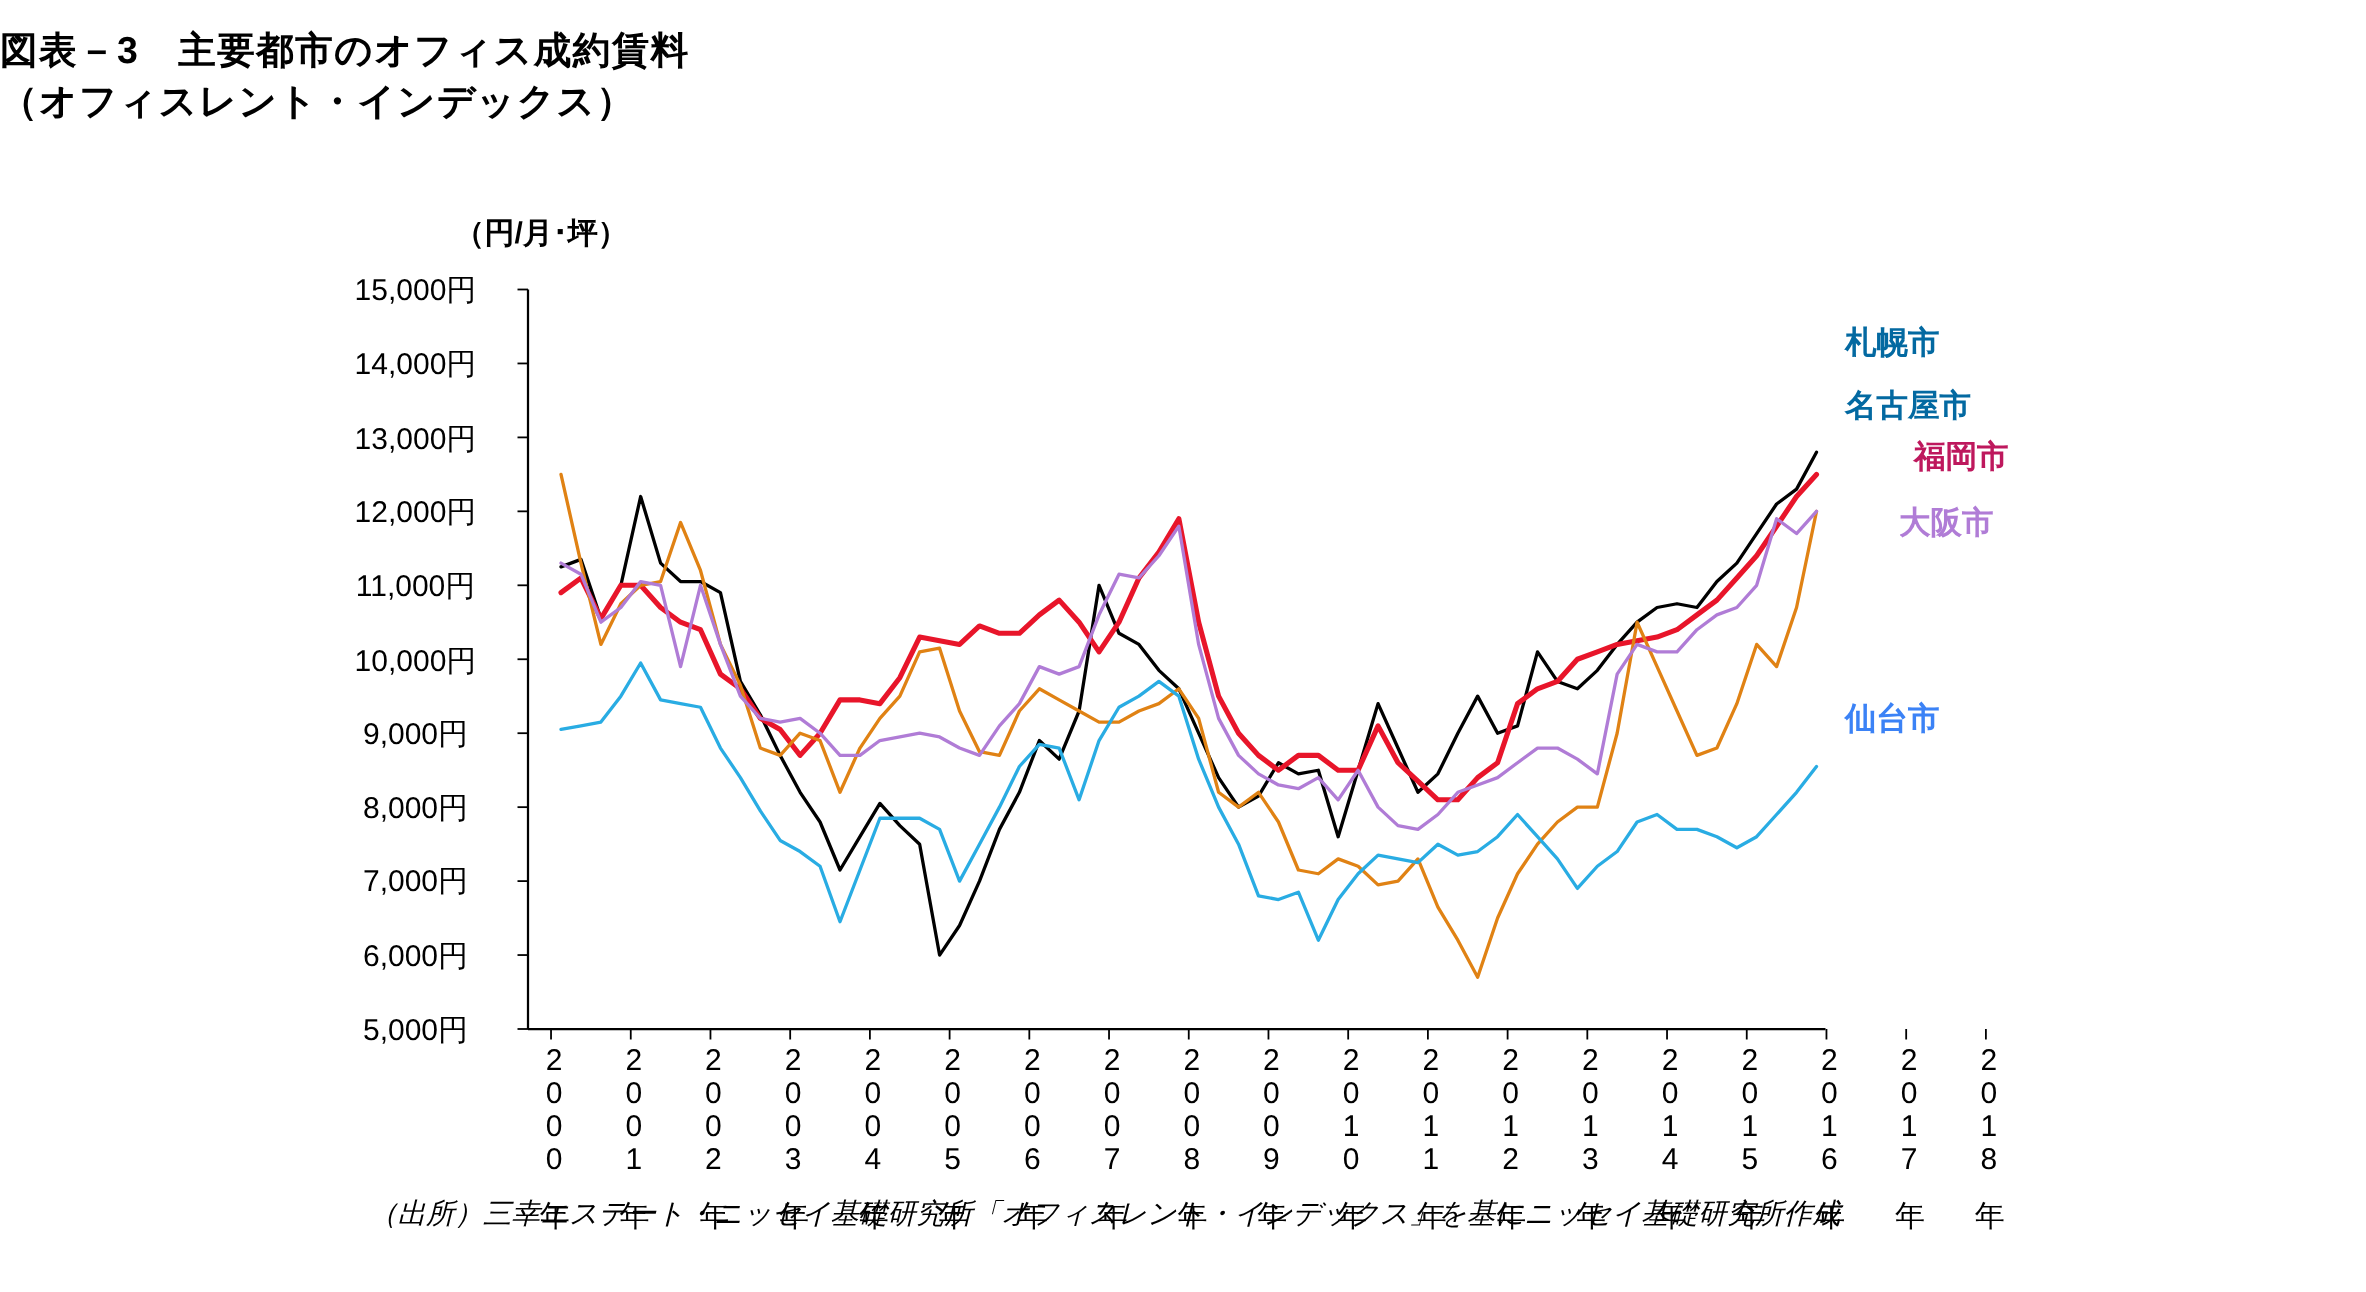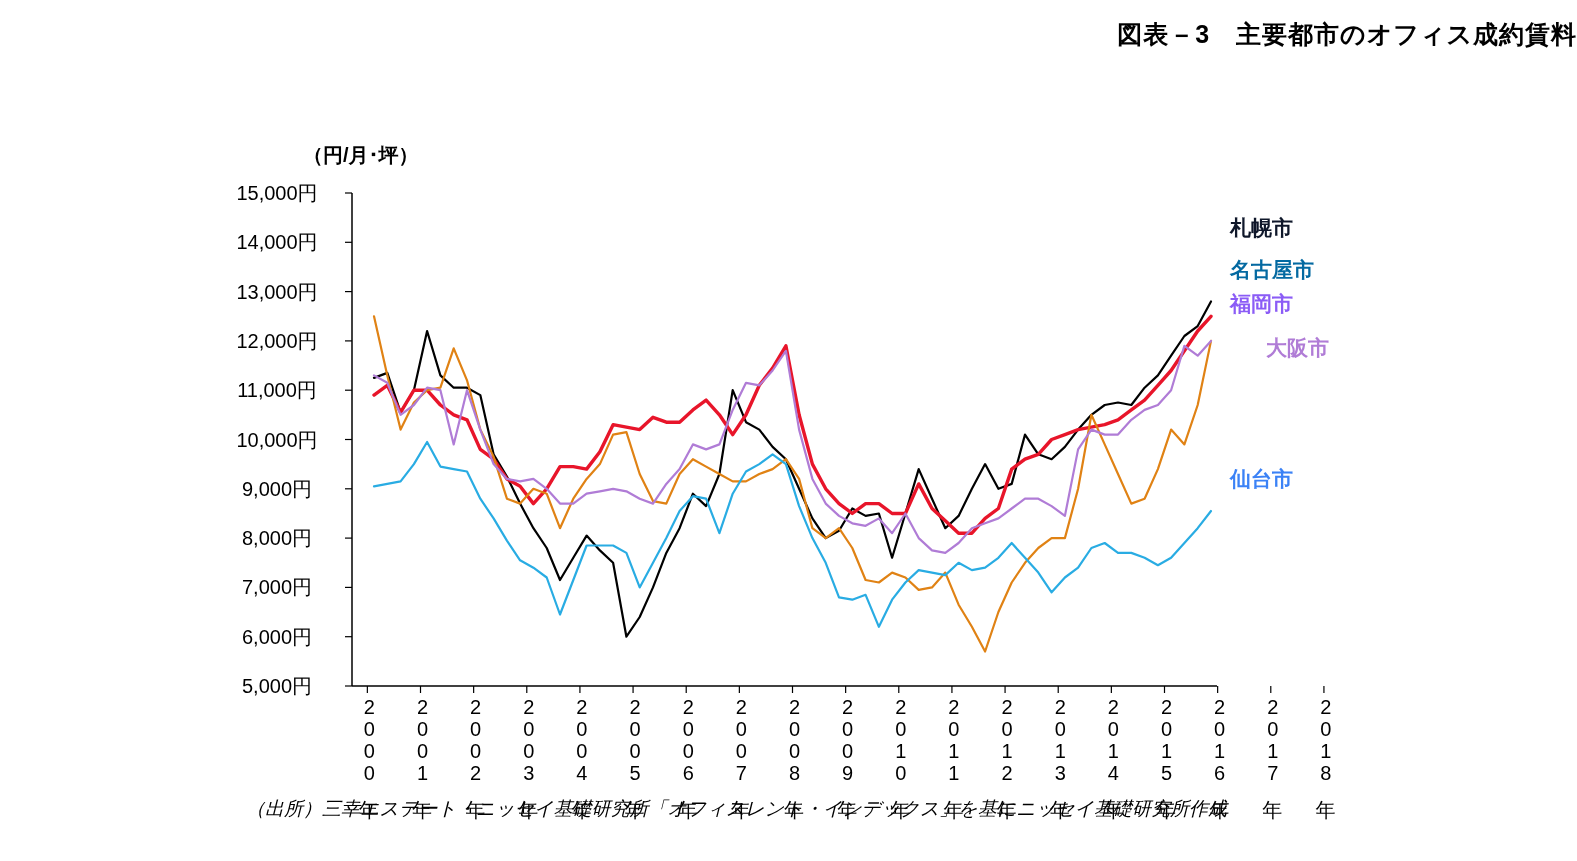--- a/index.html
+++ b/index.html
@@ -13,21 +13,21 @@
     font-family: "Liberation Sans", sans-serif;
     color: #000000;
     position: relative;
     overflow: hidden;
   }
   .title-block {
     position: absolute;
     top: 18px;
     left: 0;
     width: 1577px;
-    text-align: right;
+    text-align: left;
   }
   .title-line1 {
     font-size: 25px;
     font-weight: bold;
     letter-spacing: 1px;
     line-height: 1.35;
   }
   .title-line2 {
     font-size: 25px;
     font-weight: bold;
@@ -77,20 +77,21 @@
     white-space: nowrap;
     font-style: italic;
   }
   svg { display: block; }
 </style>
 </head>
 <body>
 
 <div class="title-block">
   <div class="title-line1">図表－3　主要都市のオフィス成約賃料</div>
+  <div class="title-line2">（オフィスレント・インデックス）</div>
 </div>
 
 <div class="unit-label">（円/月･坪）</div>
 
 <div class="chart-area">
   <svg id="chart-svg" width="1577" height="861">
       <line x1="352" y1="193" x2="352" y2="686" stroke="#000" stroke-width="1.5"></line>
       <line x1="352" y1="686" x2="1217" y2="686" stroke="#000" stroke-width="1.5"></line>
       <line x1="345" y1="686" x2="352" y2="686" stroke="#000" stroke-width="1.2"></line>
       <line x1="345" y1="636.7" x2="352" y2="636.7" stroke="#000" stroke-width="1.2"></line>
@@ -158,20 +159,20 @@
     <div class="xtick" style="left: 940.929px; top: 696px;">2011年</div>
     <div class="xtick" style="left: 994.071px; top: 696px;">2012年</div>
     <div class="xtick" style="left: 1047.21px; top: 696px;">2013年</div>
     <div class="xtick" style="left: 1100.36px; top: 696px;">2014年</div>
     <div class="xtick" style="left: 1153.5px; top: 696px;">2015年</div>
     <div class="xtick" style="left: 1206.64px; top: 696px;">2016年</div>
     <div class="xtick" style="left: 1259.79px; top: 696px;">2017年</div>
     <div class="xtick" style="left: 1312.93px; top: 696px;">2018年</div>
   </div>
 <div id="legend-container">
-    <div class="legend-item" style="left: 1230px; top: 214px; color: #0f172a;">札幌市</div>
+    <div class="legend-item" style="left: 1230px; top: 214px; color: #0369a1;">札幌市</div>
     <div class="legend-item" style="left: 1230px; top: 256px; color: #0369a1;">名古屋市</div>
-    <div class="legend-item" style="left: 1230px; top: 290px; color: #8b5cf6;">福岡市</div>
+    <div class="legend-item" style="left: 1276px; top: 290px; color: #be185d;">福岡市</div>
     <div class="legend-item" style="left: 1230px; top: 334px; color: rgb(176, 124, 214); margin-left: 36px;">大阪市</div>
     <div class="legend-item" style="left: 1230px; top: 465px; color: #3b82f6;">仙台市</div>
   </div>
 
 <div class="source-note">（出所）三幸エステート・ニッセイ基礎研究所「オフィスレント・インデックス」を基にニッセイ基礎研究所作成</div>
 
 </body></html>

